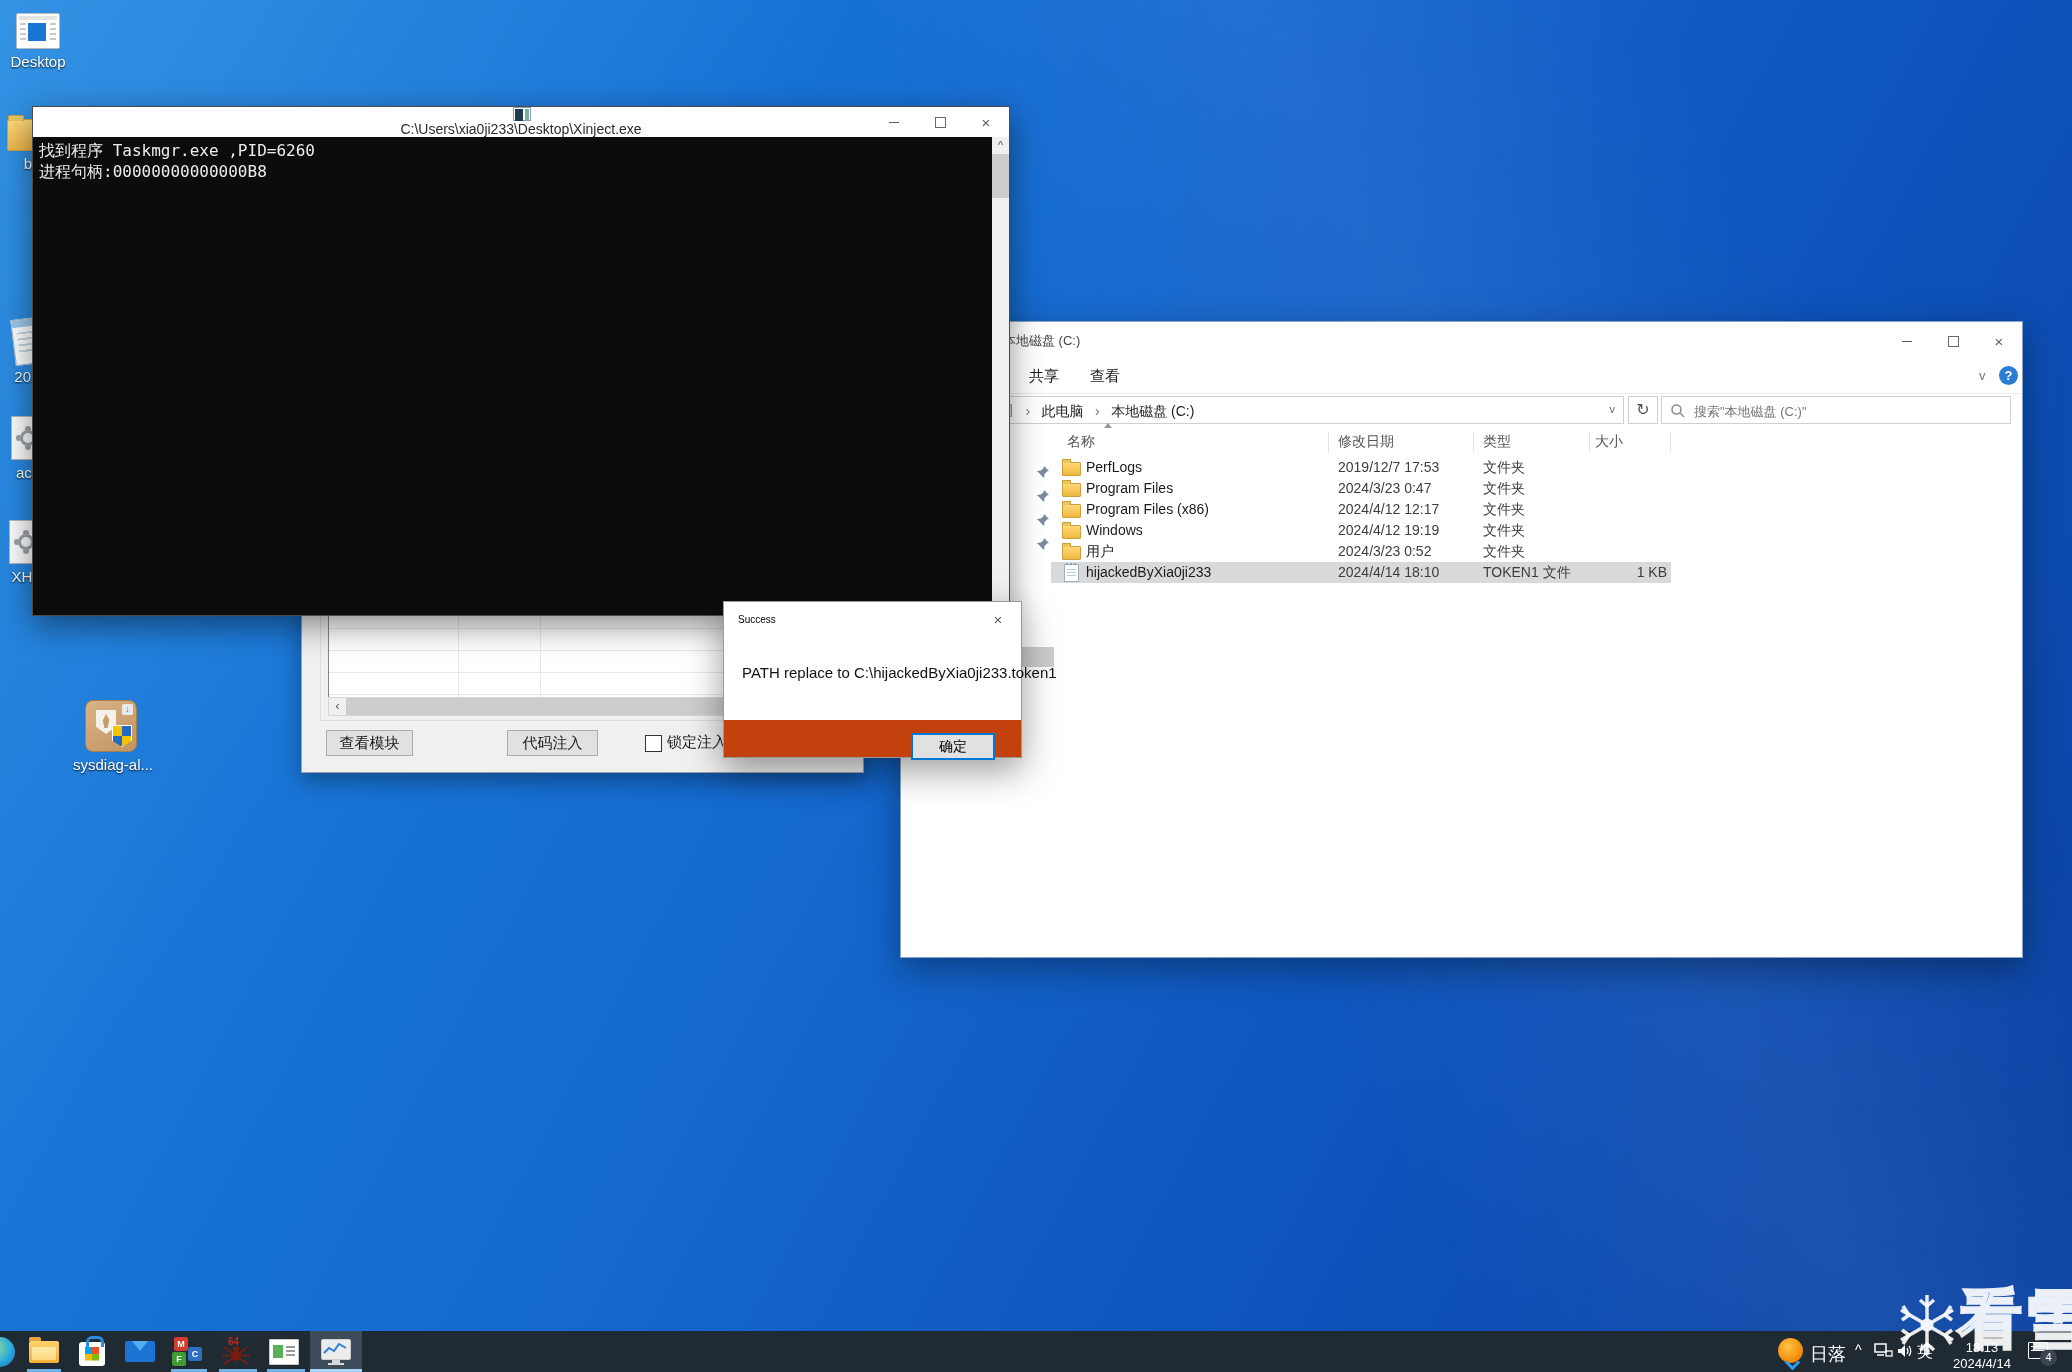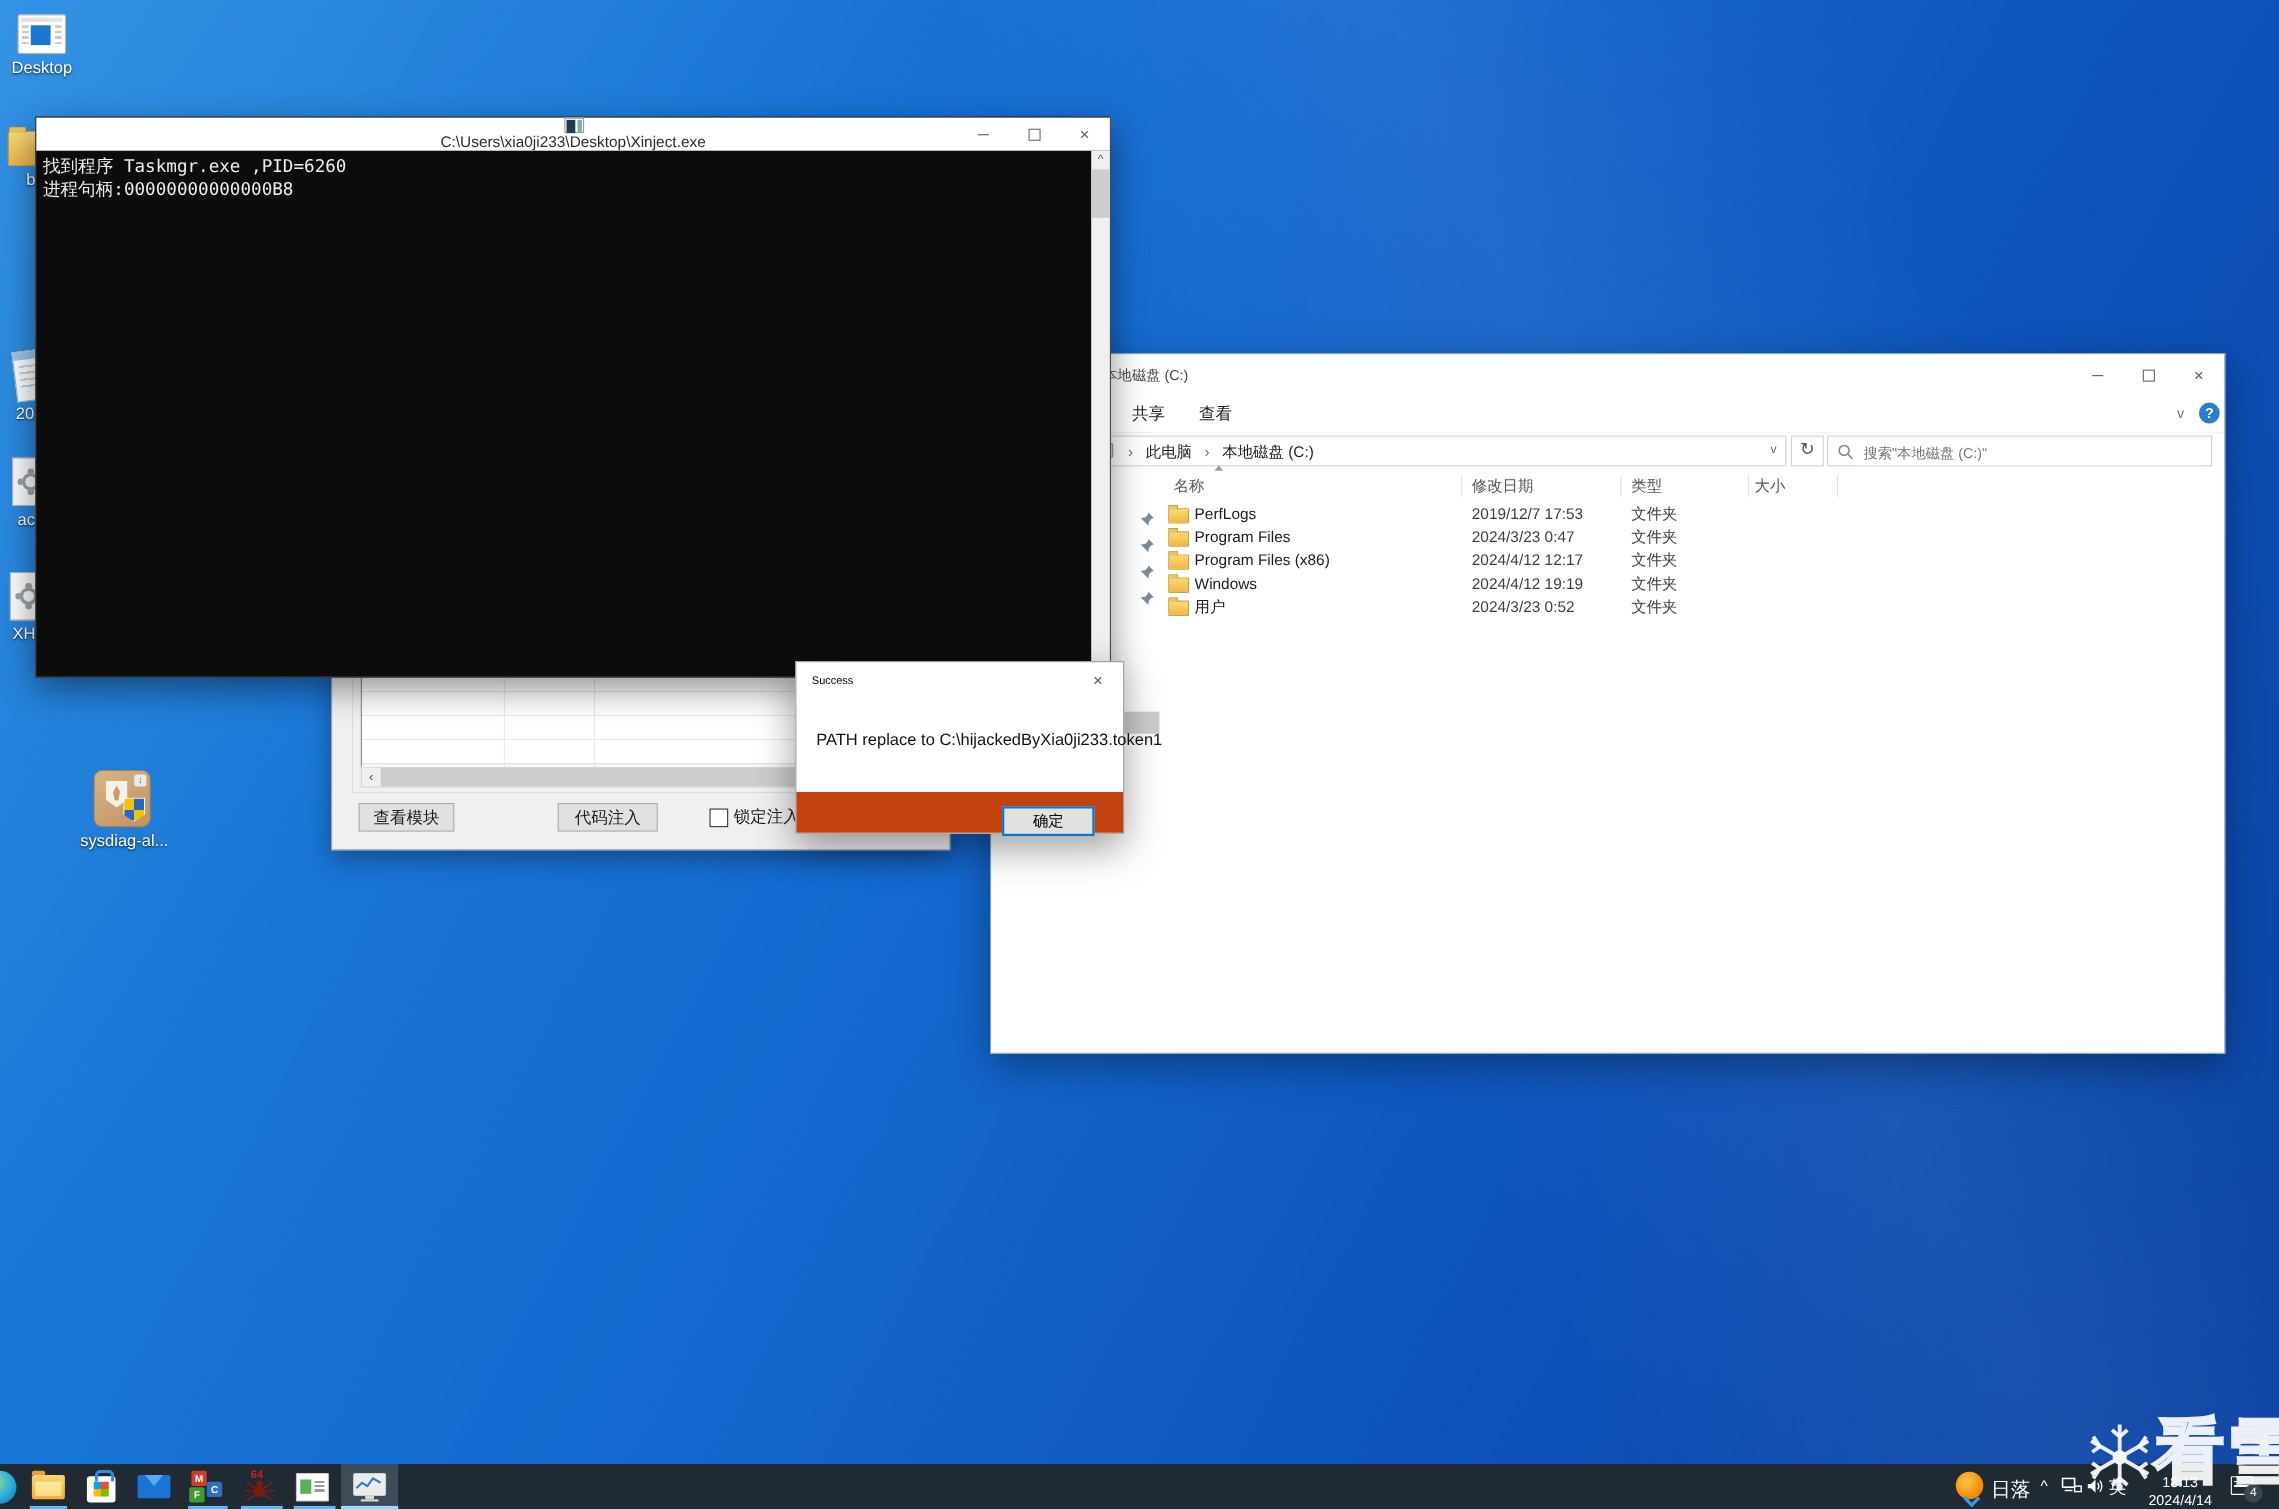--- a/index.html
+++ b/index.html
@@ -322,20 +322,27 @@
       <div class="fcell type">文件夹</div>
       <div class="fcell size"></div>
     </div>
     <div class="frow" style="top:219px;">
       <div class="ficon-folder"></div>
       <div class="fcell name">用户</div>
       <div class="fcell date">2024/3/23 0:52</div>
       <div class="fcell type">文件夹</div>
       <div class="fcell size"></div>
     </div>
+    <div class="frow sel" style="top:240px;">
+      <div class="ficon-file"></div>
+      <div class="fcell name">hijackedByXia0ji233</div>
+      <div class="fcell date">2024/4/14 18:10</div>
+      <div class="fcell type">TOKEN1 文件</div>
+      <div class="fcell size">1 KB</div>
+    </div>
 
   </div>
 
   <div id="injector" class="abs">
     <div class="grid"></div>
     <div class="gcol" style="left:156px;"></div>
     <div class="gcol" style="left:238px;"></div>
     <div class="hscroll">
       <div class="arr">‹</div>
       <div class="thumb"></div>

